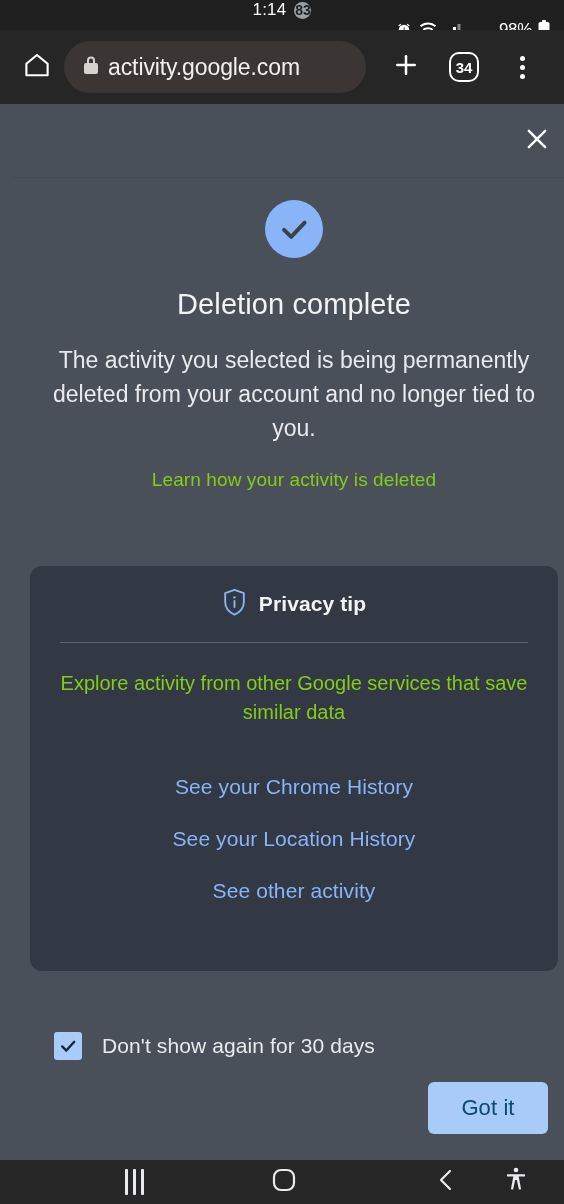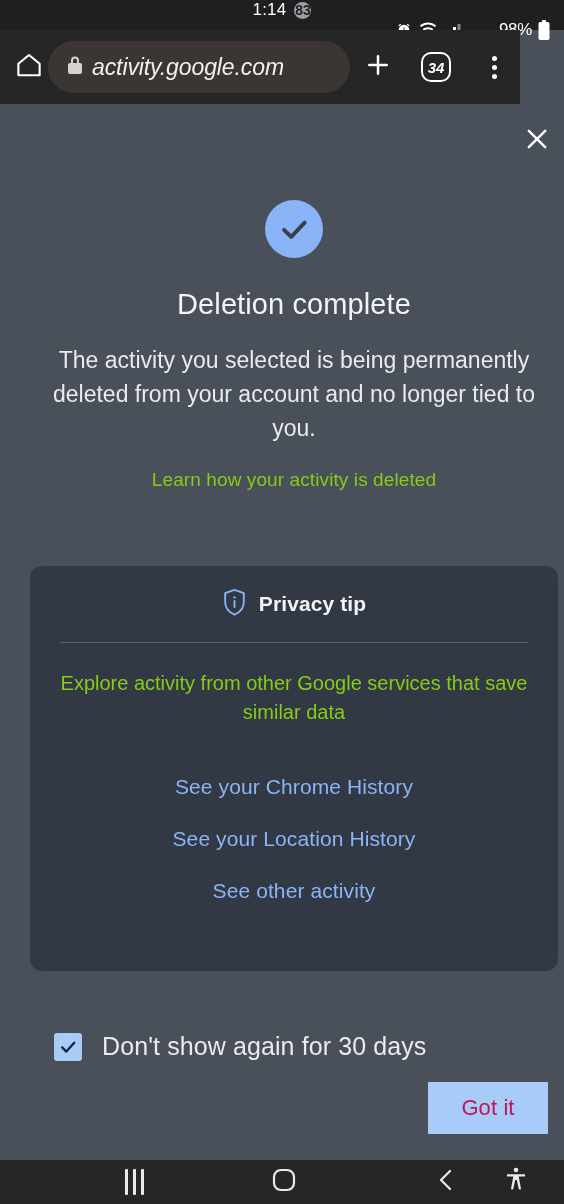--- a/index.html
+++ b/index.html
@@ -36,25 +36,24 @@
   .sb-right {
     margin-left:auto;
     display:flex; align-items:center; gap:6px;
   }
   .sb-right svg { display:block; }
   .sb-pct { font-size:17px; font-weight:normal; letter-spacing:-.3px;margin-left:31px; }
 
   
   .toolbar {
     position:absolute; top:30px; left:0;
-    width:520px; height:74px;
+    width:564px; height:74px;
     background:#262626;
     display:flex; align-items:center;
     padding:0 14px;
-    font-style:italic;
   }
   .tb-home { width:46px; display:flex; align-items:center; justify-content:center; }
   .omnibox {
     flex:0 0 auto;
     width:302px; height:52px;
     margin-left:4px;
     background:#3b3634;
     border-radius:26px;
     display:flex; align-items:center;
     padding:0 0 0 18px;
@@ -173,28 +172,28 @@
   .footer-check {
     position:absolute; left:42px; top:928px;
     display:flex; align-items:center; gap:20px;
   }
   .cbox {
     width:28px; height:28px;
     background:#a8cbf7;
     border-radius:3px;
     display:flex; align-items:center; justify-content:center;
   }
-  .cbox-label { color:#e8eaed; font-size:25px; letter-spacing:.1px; }
+  .cbox-label { color:#e8eaed; font-size:21px; letter-spacing:.1px; }
 
   .gotit {
     position:absolute; right:28px; top:978px;
     min-width:120px; height:52px;
     background:#a8cbf7;
-    color:#be185d;
-    border:none; border-radius:1px;
+    color:#0c4a6e;
+    border:none; border-radius:6px;
     font-family:"Liberation Sans", sans-serif;
     font-size:22px;
     padding:0 4px;
     cursor:pointer;
     letter-spacing:.1px;
   }
 
   
   .navbar {
     position:absolute; bottom:0; left:0;

